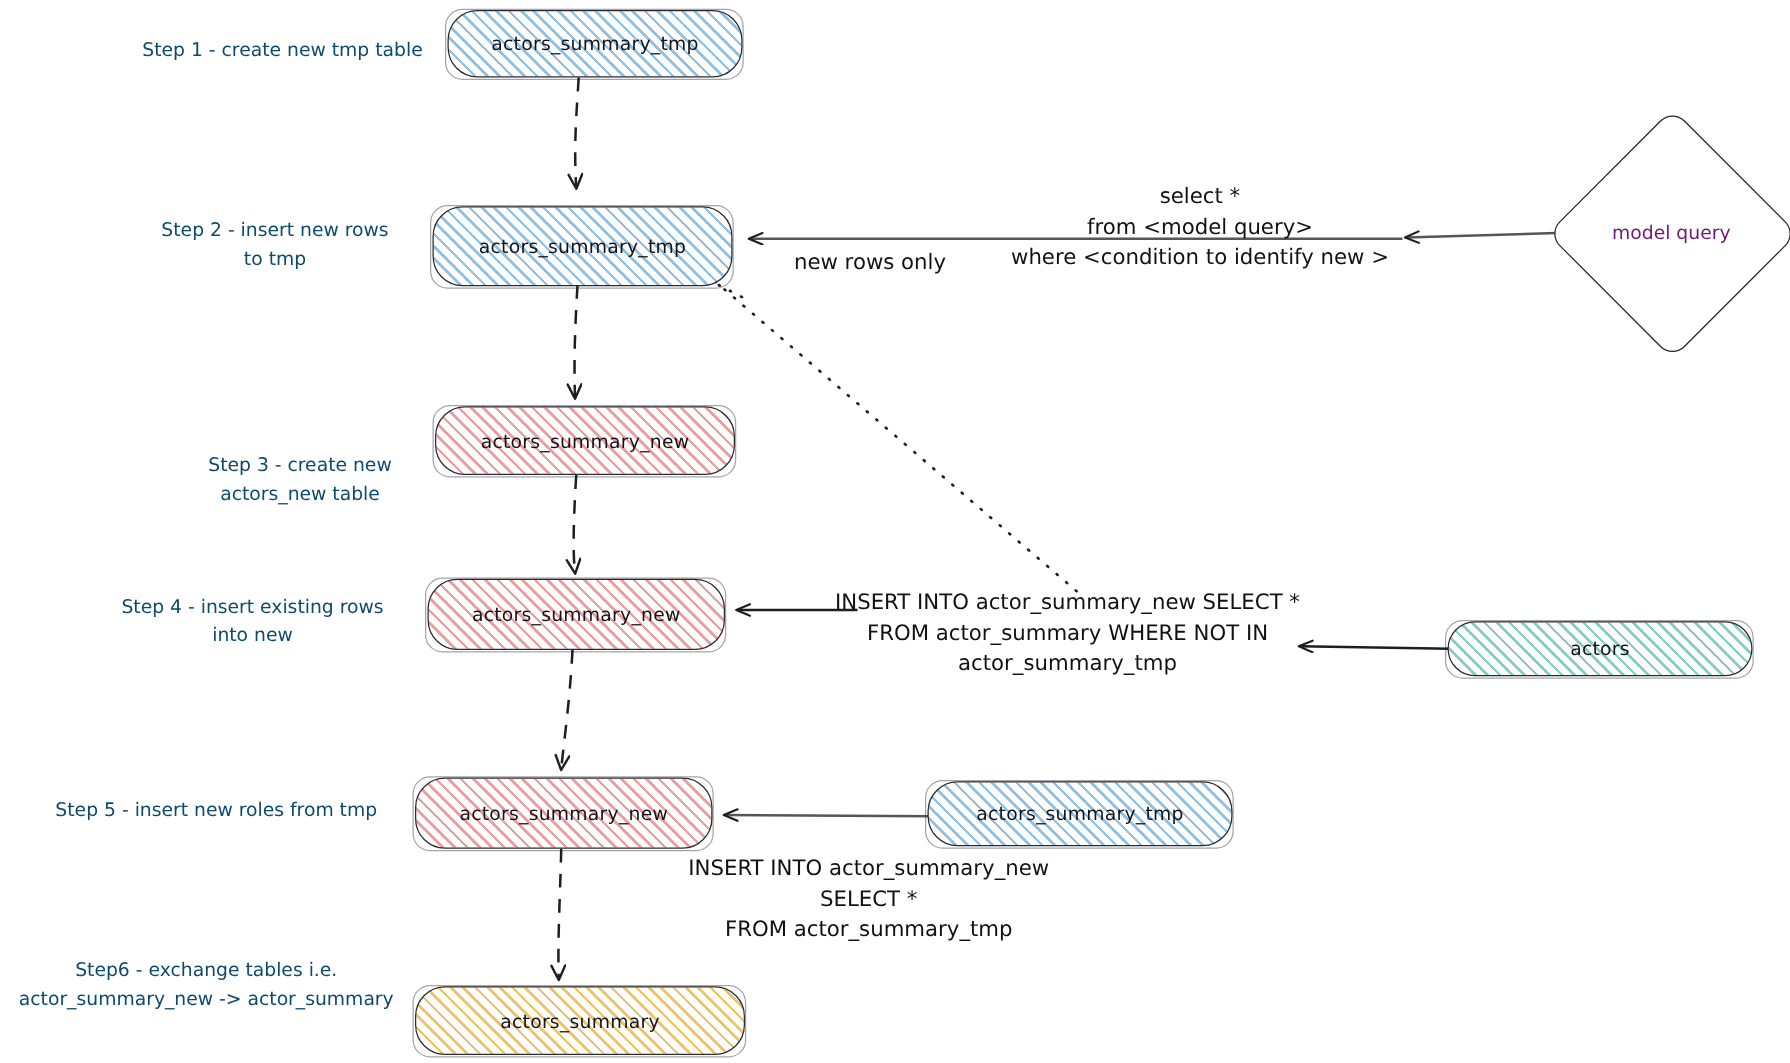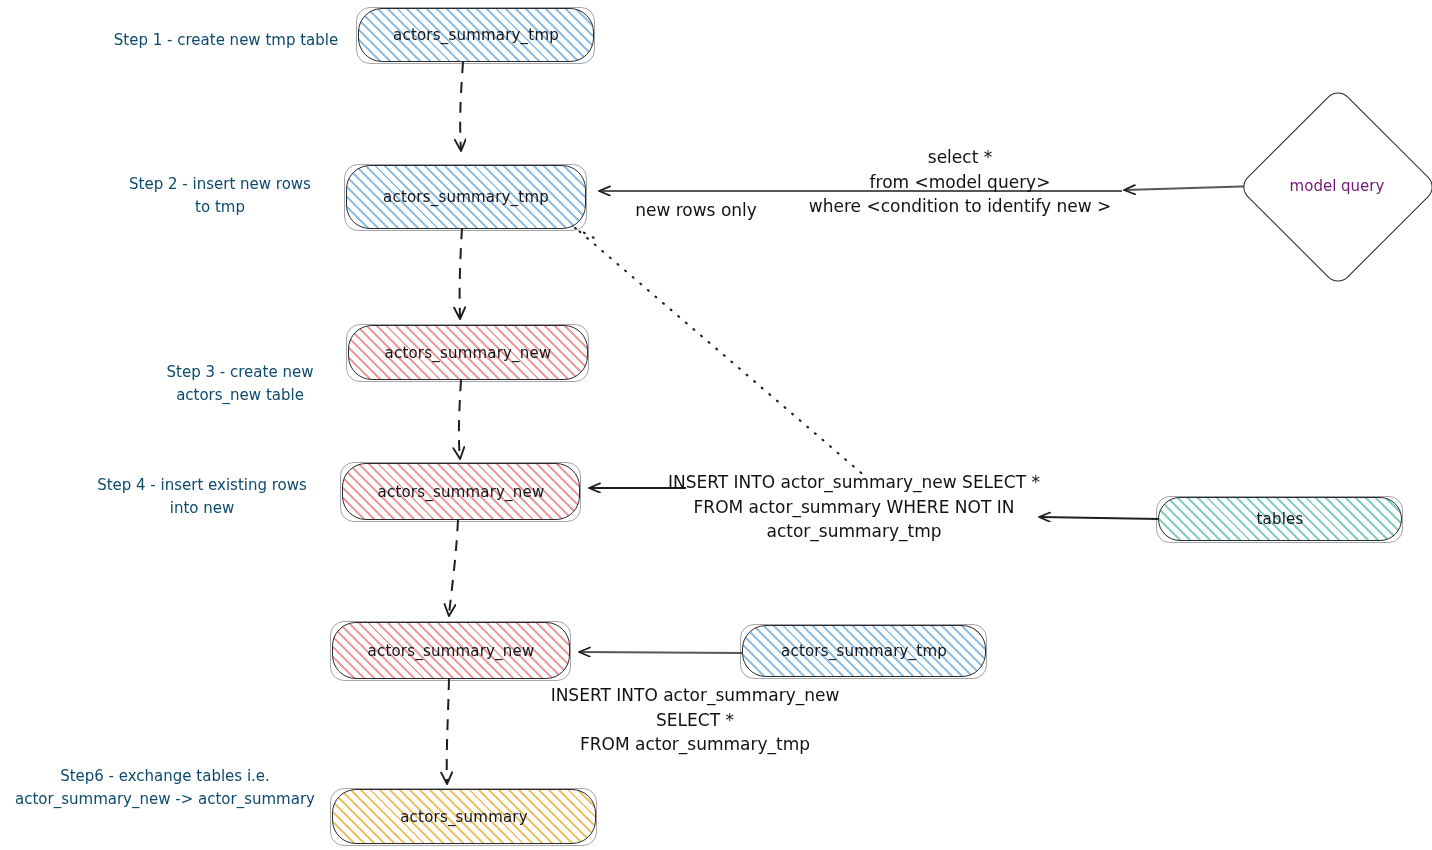--- a/index.html
+++ b/index.html
@@ -158,20 +158,21 @@
 
   <div class="caption" style="left:100px;top:173px;width:240px;">Step 2 - insert new rows
 to tmp</div>
 
   <div class="caption" style="left:130px;top:341px;width:220px;margin-top:20px;">Step 3 - create new
 actors_new table</div>
 
   <div class="caption" style="left:72px;top:474px;width:260px;">Step 4 - insert existing rows
 into new</div>
 
+  <div class="caption" style="left:28px;top:637px;width:290px;">Step 5 - insert new roles from tmp</div>
 
   <div class="caption" style="left:6px;top:765px;width:318px;">Step6 - exchange tables i.e.
 actor_summary_new -&gt; actor_summary</div>
 
   <div class="node fill-blue" style="left:358px;top:8px;width:236px;height:54px;">
     <span class="lbl">actors_summary_tmp</span>
   </div>
 
   <div class="node fill-blue" style="left:346px;top:165px;width:240px;height:64px;">
     <span class="lbl">actors_summary_tmp</span>
@@ -190,21 +191,21 @@
   </div>
 
   <div class="node fill-yellow" style="left:332px;top:789px;width:264px;height:55px;">
     <span class="lbl">actors_summary</span>
   </div>
 
   <div class="diamond" style="left:1267px;top:116px;width:140px;height:140px;"></div>
   <div class="diamond-label" style="left:1267px;top:158px;width:140px;height:56px;">model query</div>
 
   <div class="node fill-green" style="left:1158px;top:497px;width:244px;height:44px;">
-    <span class="lbl">tables</span>
+    <span class="lbl">actors</span>
   </div>
 
   <div class="node fill-blue" style="left:742px;top:625px;width:244px;height:52px;">
     <span class="lbl">actors_summary_tmp</span>
   </div>
 
   <div class="edge-label" style="left:616px;top:198px;width:160px;">new rows only</div>
 
   <div class="edge-label" style="left:800px;top:145px;width:320px;">select *
 from &lt;model query&gt;

